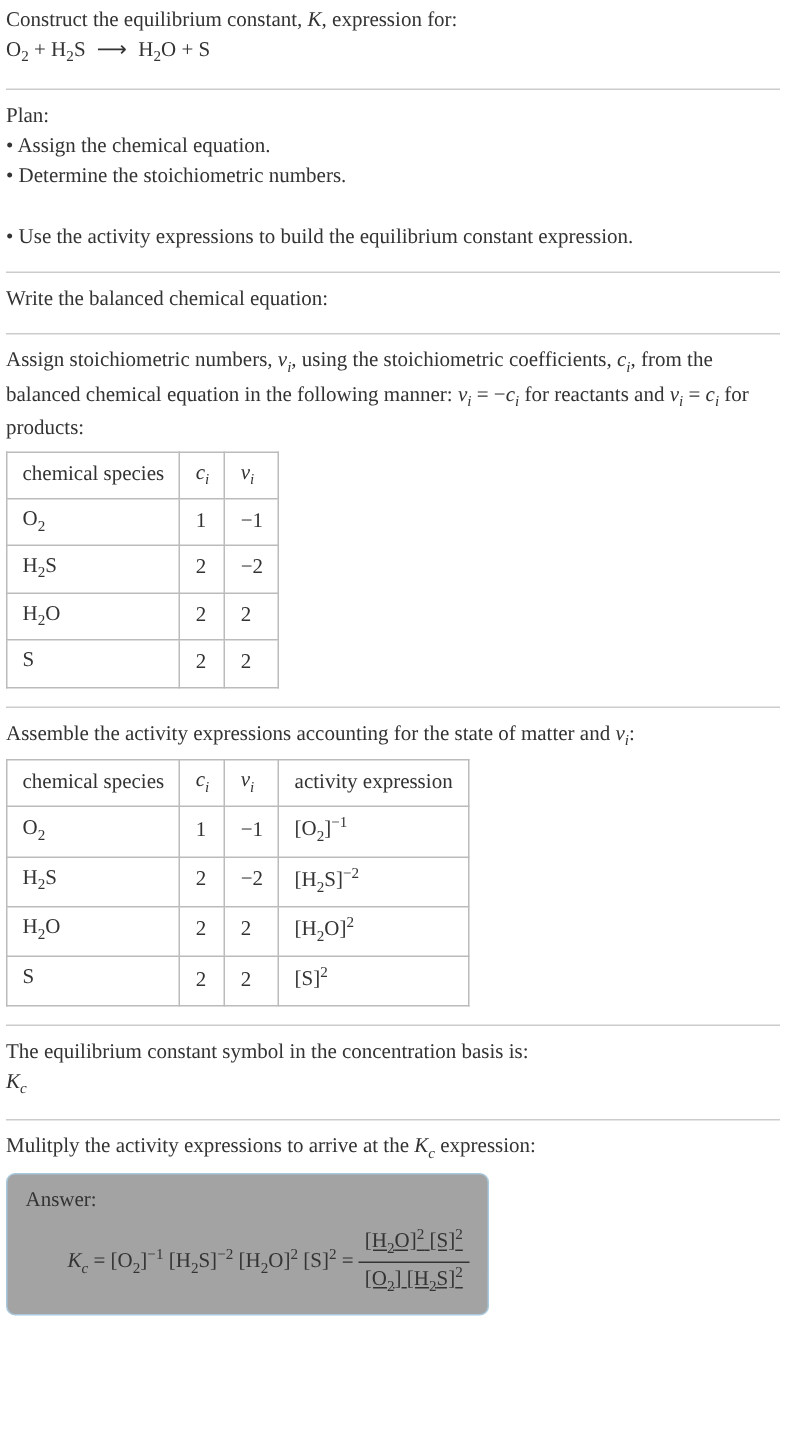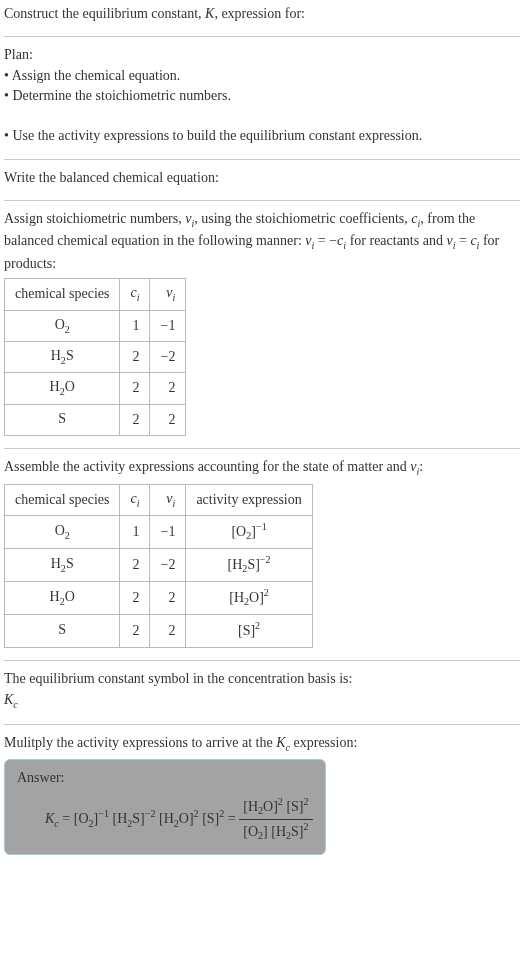--- a/index.html
+++ b/index.html
@@ -20,58 +20,63 @@
   .sup { font-size: 0.72em; vertical-align: super; }
   .ital { font-style: italic; }
   .arrow { display:inline-block; padding: 0 4px;}
   table.data {
     border-collapse: collapse;
     margin-top: 4px;
   }
   table.data th, table.data td {
     border: 1px solid #bbb;
     padding: 4px 10px;
-    text-align: center;
+    text-align: left;
     font-weight: normal;
   }
   table.data th.num, table.data td.num {
-    text-align: right;
   }
   .answer-box {
     border: 1px solid #a8c8dd;
     background: #a3a3a3;
     border-radius: 6px;
     padding: 8px 12px 10px 12px;
     display: inline-block;
     margin-top: 4px;
   }
   .frac {
     display: inline-block;
     vertical-align: middle;
     text-align: center;
+    text-decoration: underline;
   }
   .frac .num {
     display: block;
     border-bottom: 1px solid #333;
     padding: 0 4px;
   }
   .frac .den {
     display: block;
     padding: 0 4px;
   }
   .kc-line { margin-top: 6px; padding-left: 28px; }
 </style>
 </head>
 <body>
 
 
 
 
 <div>
   <span>Construct the equilibrium constant, </span><span class="ital">K</span><span>, expression for:</span><br>
+  <span>
+    <span>O</span><span class="sub">2</span><span> + </span><span>H</span><span class="sub">2</span><span>S</span>
+    <span class="arrow">⟶</span>
+    <span>H</span><span class="sub">2</span><span>O</span><span> + </span><span>S</span>
+  </span>
 </div>
 
 <hr>
 
 
 <div>
   <span>Plan:</span><br>
   <span>• Assign the chemical equation.</span><br>
   <span>• Determine the stoichiometric numbers.</span><br>
   <br>

